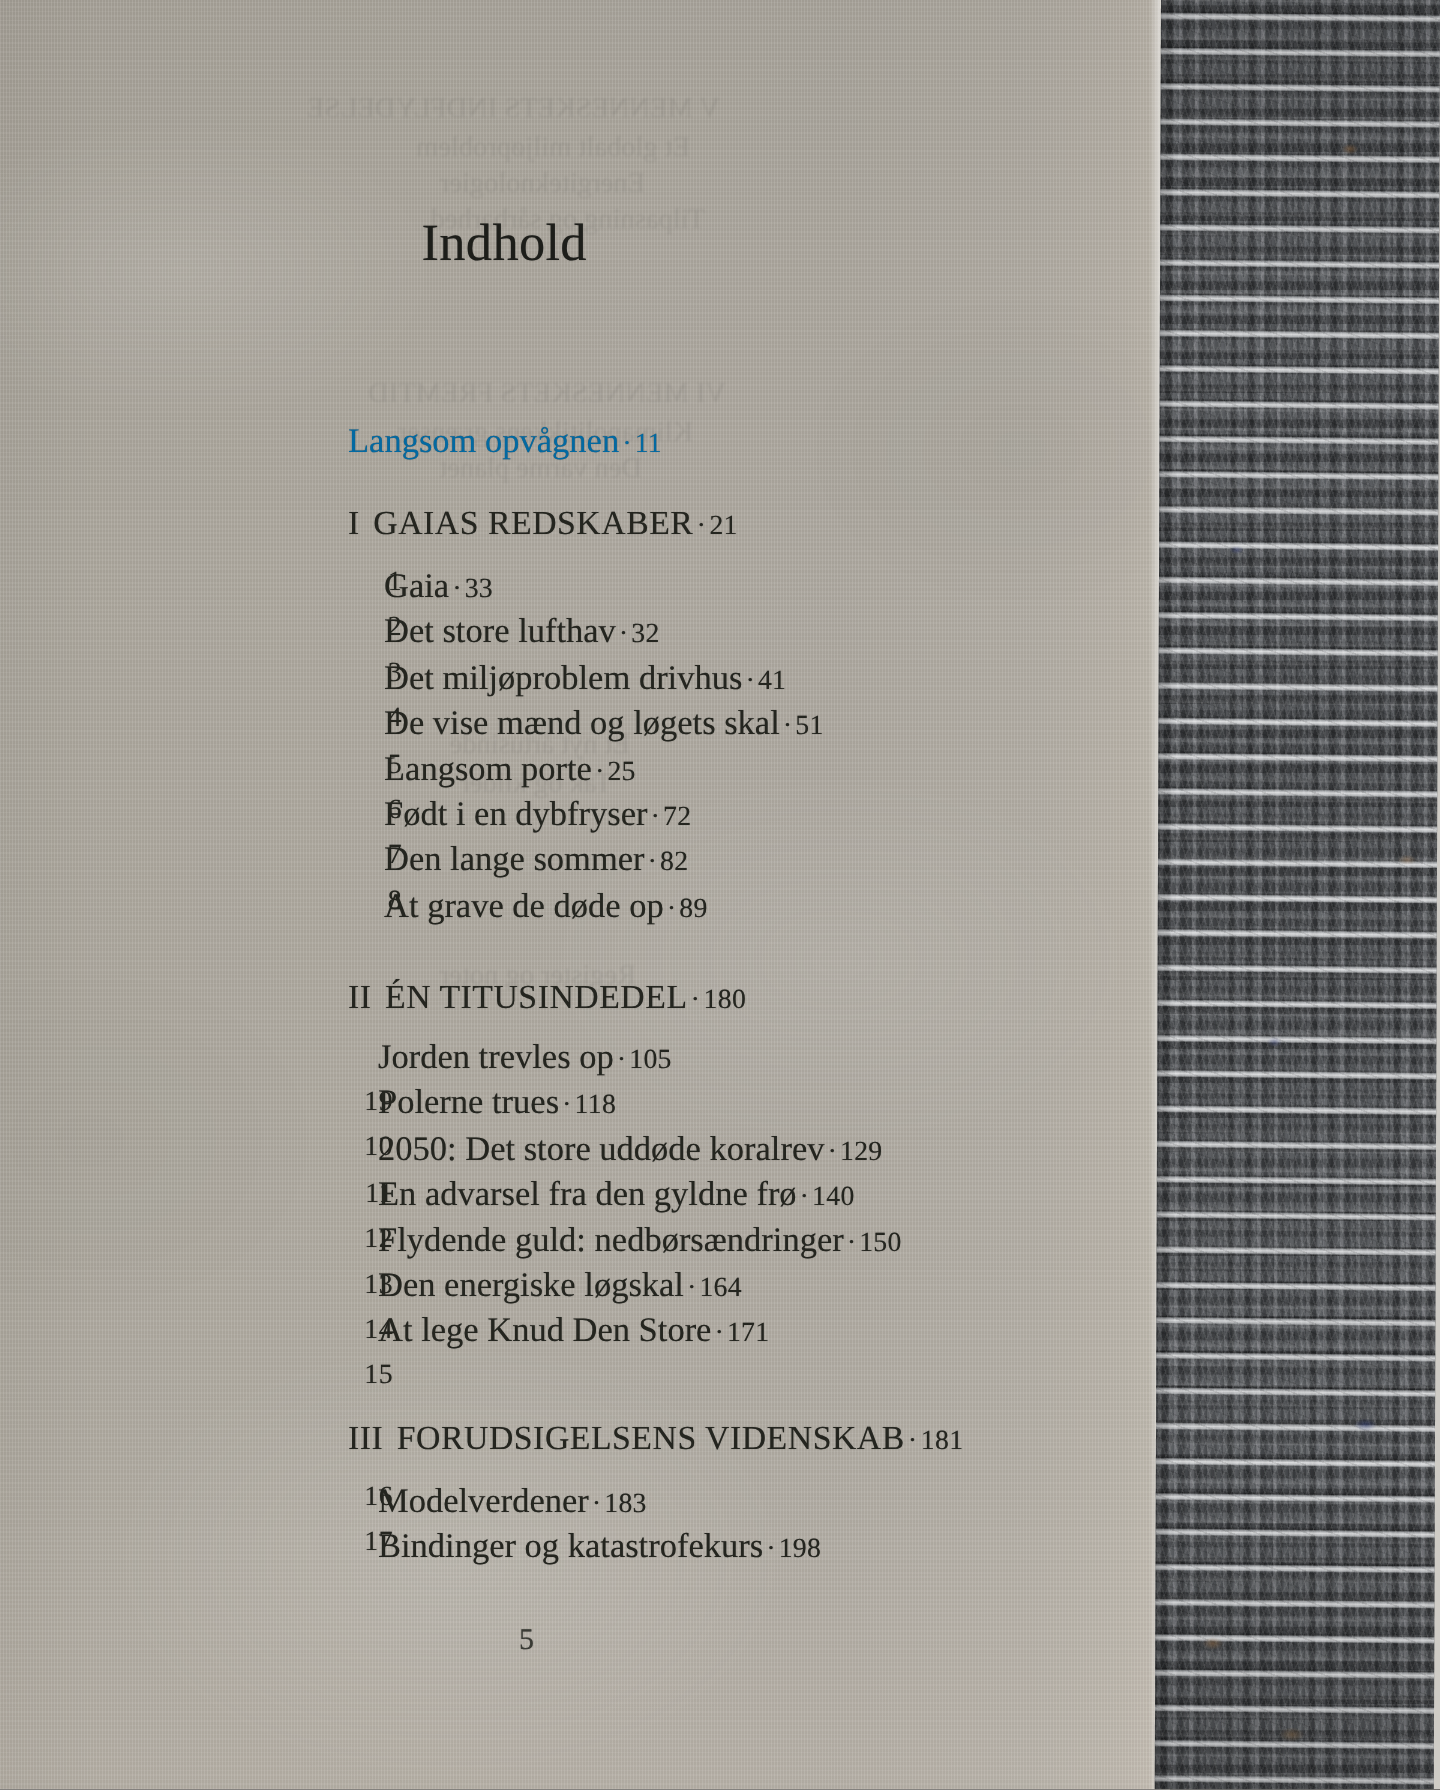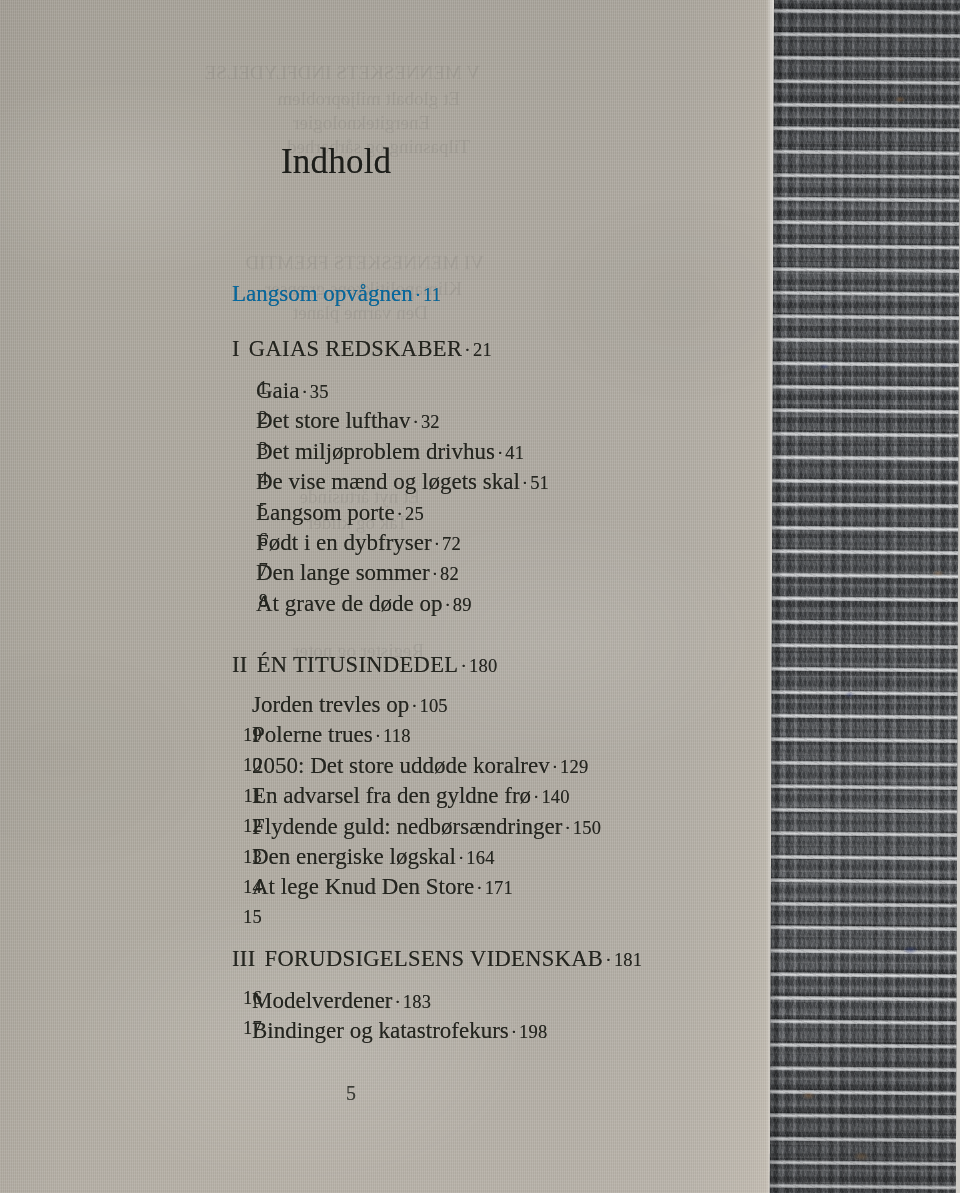--- a/index.html
+++ b/index.html
@@ -336,21 +336,21 @@
     <div id="front-matter">
         <div class="front-entry ink" style="top: 281px;"><span>Langsom opvågnen</span><span class="sep">·</span><span class="folio">11</span></div>
       </div>
 
     <div class="part-heading ink" id="sec1-heading" style="top:336px">
       <span class="pnum">I</span><span>GAIAS REDSKABER</span><span class="sep">·</span><span class="folio">21</span>
     </div>
     <div class="chapter-list" id="sec1-list">
         <div class="chapter-row ink">
           <span class="num">1</span>
-          <span class="title"><span>Gaia</span><span class="sep">·</span><span class="folio">35</span></span>
+          <span class="title"><span>Gaia</span><span class="sep">·</span><span class="folio">33</span></span>
         </div>
         <div class="chapter-row ink">
           <span class="num">2</span>
           <span class="title"><span>Det store lufthav</span><span class="sep">·</span><span class="folio">32</span></span>
         </div>
         <div class="chapter-row ink">
           <span class="num">3</span>
           <span class="title"><span>Det miljøproblem drivhus</span><span class="sep">·</span><span class="folio">41</span></span>
         </div>
         <div class="chapter-row ink">

